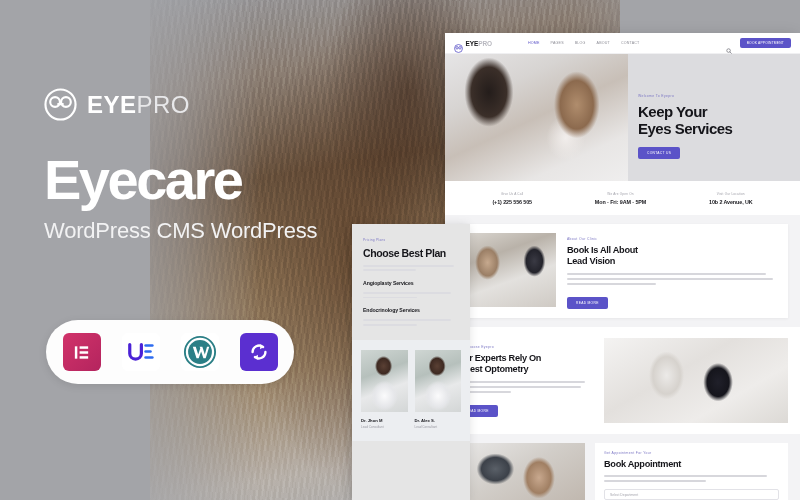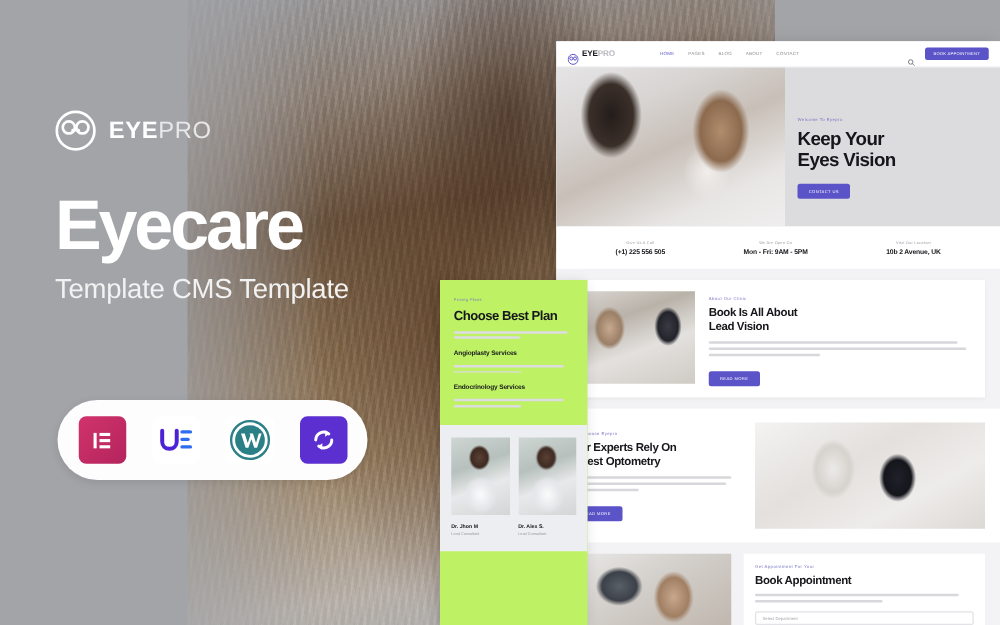--- a/index.html
+++ b/index.html
@@ -45,21 +45,21 @@
     box-shadow: 0 1px 3px rgba(0,0,0,.12);
   }
   .hs-flame { width: 23px; height: 23px; position: relative; flex: none; }
   .hs-flame svg { display: block; }
   .hs-text { font-size: 17.5px; font-weight: bold; color: #111; letter-spacing: -.3px; }
 
   
   .promo { position: absolute; left: 44px; top: 88px; width: 300px; }
   .brandrow { display: flex; align-items: center; gap: 10px; }
   .brand-mark { width: 33px; height: 33px; flex: none; }
-  .brand-name { font-size: 19px; font-weight: bold; letter-spacing: .5px; line-height: 1; text-align: center; }
+  .brand-name { font-size: 24px; font-weight: bold; letter-spacing: .5px; line-height: 1; text-align: center; }
   .brand-eye { color: #fff; }
   .brand-pro { color: #e8e8ea; font-weight: 400; }
 
   .headline {
     margin-top: 32px; font-size: 56px; line-height: .95; font-weight: bold;
     color: #fff; letter-spacing: -2.5px;
   }
   .subline {
     margin-top: 12px; font-size: 22px; color: #f2f2f3; font-weight: 400; letter-spacing: -.2px;
   }
@@ -166,21 +166,21 @@
   .m-h3 { font-size: 9.2px; font-weight: bold; color: #16161b; letter-spacing: -.3px; margin-top: 4px; }
   .m-field {
     margin-top: 7px; height: 11px; border: 1px solid #e2e2e7; border-radius: 2px;
     display: flex; align-items: center; padding: 0 5px;
     font-size: 3.4px; color: #a6a6ae;
   }
 
   
   .mock-left {
     position: absolute; left: 352px; top: 224px; width: 118px; height: 276px;
-    background: #bef264; box-shadow: -2px 2px 10px rgba(0,0,0,.16); overflow: hidden;
+    background: #e5e5e5; box-shadow: -2px 2px 10px rgba(0,0,0,.16); overflow: hidden;
   }
   .ml-pad { padding: 14px 11px 0; }
   .ml-eyebrow { font-size: 3.2px; color: #7c77c4; letter-spacing: .3px; }
   .ml-h1 { margin-top: 5px; font-size: 10.5px; font-weight: bold; color: #16161b; letter-spacing: -.4px; }
   .ml-sub { font-size: 5.2px; font-weight: bold; color: #16161b; margin-top: 9px; letter-spacing: -.1px; }
   .ml-line { height: 1.8px; background: #dcdce1; border-radius: 1px; margin-bottom: 2.6px; }
   .ml-docs { margin-top: 14px; background: #eceef1; padding: 10px 9px 12px; display: flex; gap: 7px; }
   .ml-doc { width: 62px; }
   .ml-doc-img {
     width: 100%; height: 62px;
@@ -208,21 +208,21 @@
         <svg width="33" height="33" viewBox="0 0 34 34">
           <circle cx="17" cy="17" r="15.5" fill="none" stroke="#fff" stroke-width="2.2"></circle>
           <circle cx="11.4" cy="14.4" r="5" fill="none" stroke="#fff" stroke-width="2.2"></circle>
           <circle cx="22.6" cy="14.4" r="5" fill="none" stroke="#fff" stroke-width="2.2"></circle>
           <path d="M14.6 16.6h4.8" stroke="#fff" stroke-width="2.2" stroke-linecap="round"></path>
         </svg>
       </span>
       <span class="brand-name"><span class="brand-eye">EYE</span><span class="brand-pro">PRO</span></span>
     </div>
     <div class="headline">Eyecare</div>
-    <div class="subline">Template CMS Template</div>
+    <div class="subline">WordPress CMS WordPress</div>
   </div>
 
   <div class="pill">
     <span class="picon elementor">
       <svg width="19" height="19" viewBox="0 0 20 20">
         <rect x="3" y="3.5" width="2.6" height="13" fill="#fff"></rect>
         <rect x="8" y="3.5" width="9" height="2.6" fill="#fff"></rect>
         <rect x="8" y="8.7" width="9" height="2.6" fill="#fff"></rect>
         <rect x="8" y="13.9" width="9" height="2.6" fill="#fff"></rect>
       </svg>
@@ -282,21 +282,21 @@
         <span class="m-cta">BOOK APPOINTMENT</span>
       </span>
     </div>
 
     <div class="m-hero">
       <div class="m-hero-img"></div>
       <div class="m-hero-txt">
         <div class="m-eyebrow">Welcome To Eyepro</div>
         <div class="m-h1">
           <span>Keep Your</span><br>
-          <span>Eyes Vision</span>
+          <span>Eyes Services</span>
         </div>
         <span class="m-btn">CONTACT US</span>
       </div>
     </div>
 
     <div class="m-info">
       <div class="m-info-cell">
         <div class="m-info-lbl">Give Us A Call</div>
         <div class="m-info-val">(+1) 225 556 505</div>
       </div>

